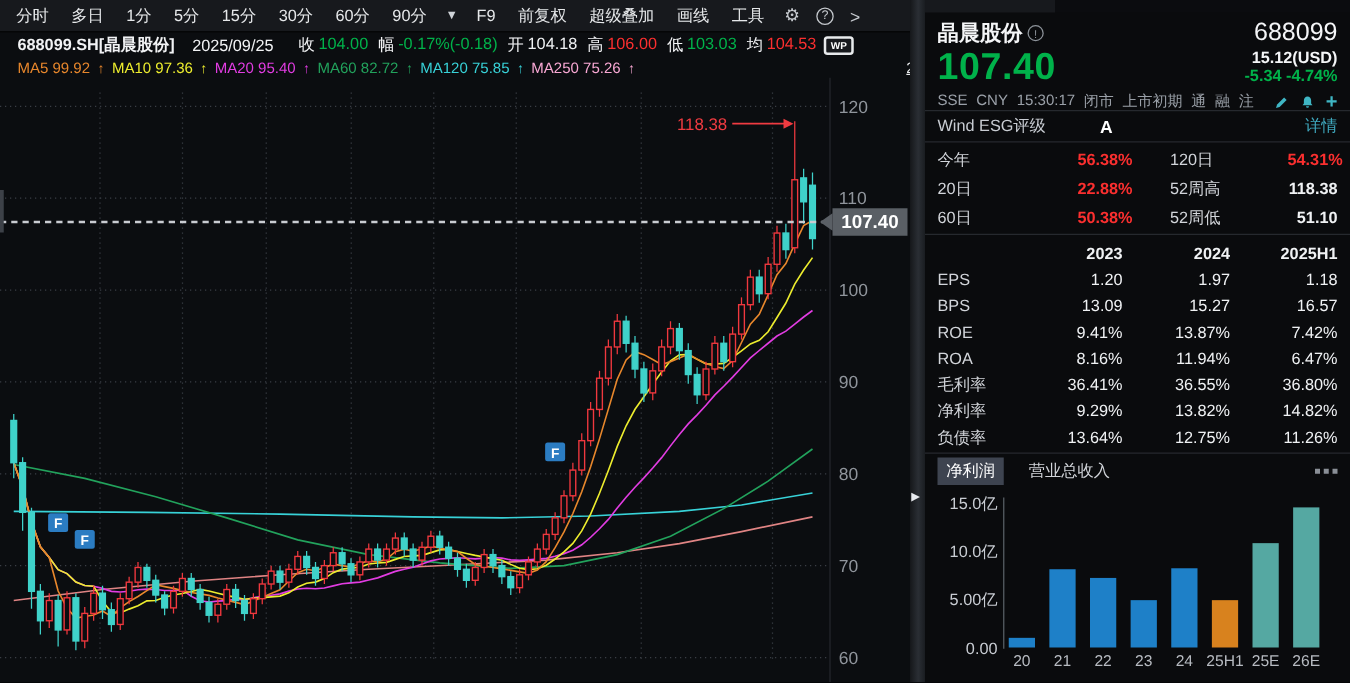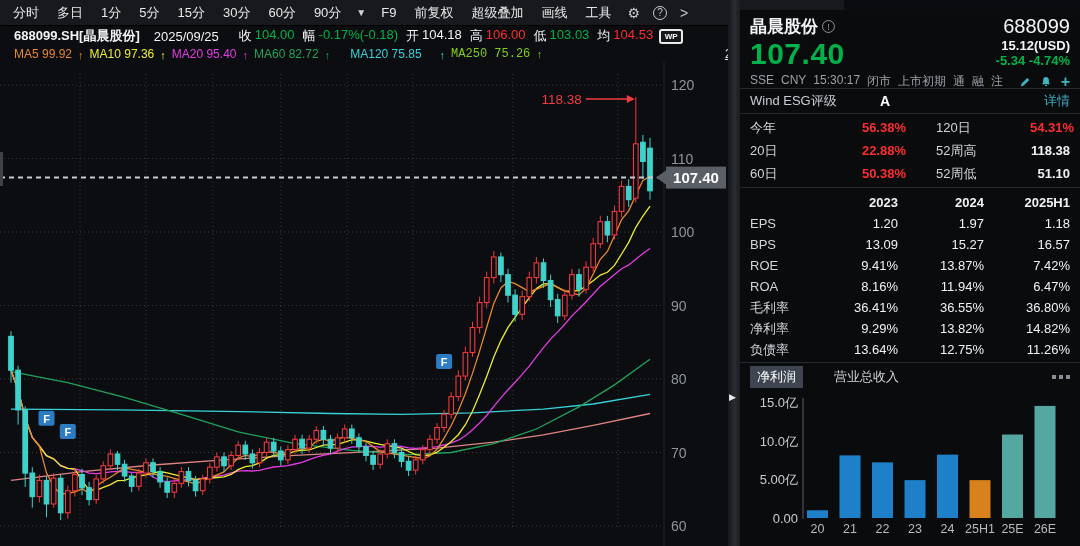--- a/index.html
+++ b/index.html
@@ -80,21 +80,21 @@
   .tab { cursor:pointer; color:#d2d5da; padding:2px 7px; }
   .tab.active { background:#3e4450; color:#fff; }
   .dots { margin-left:auto; display:flex; gap:3px; cursor:pointer; }
   .dots i { width:4px; height:4px; background:#8a8f96; display:block; }
   #bar-svg { display:block; }
 
   .c-green { color:#00b24a; }
   .c-red { color:#fb2f2f; }
   .c-white { color:#f0f2f4; }
   .c-ma5 { color:#e8872c; } .c-ma10 { color:#eded2e; } .c-ma20 { color:#e23ce2; }
-  .c-ma60 { color:#22a25c; } .c-ma120 { color:#38d2d8;margin-left:14px; } .c-ma250 { color:#84cc16;font-family:Liberation Mono, monospace; }
+  .c-ma60 { color:#22a25c; } .c-ma120 { color:#38d2d8; } .c-ma250 { color:#f9a8d4; }
   .c-teal { color:#3fa9bf; }
 </style>
 </head>
 <body>
 
 <div class="app">
 
   <div class="left-pane">
 
     <div class="toolbar">
@@ -514,21 +514,21 @@
           <span class="fin-label">负债率</span>
           <span class="fin-cell">13.64%</span>
           <span class="fin-cell">12.75%</span>
           <span class="fin-cell">11.26%</span>
         </div>
       </div>
 
     <div class="divider"></div>
 
     <div class="tabs-row">
-      <span id="mini-tabs" style="display:flex;gap:24px;">
+      <span id="mini-tabs" style="display:flex;gap:13px;">
           <span class="tab active">净利润</span>
           <span class="tab">营业总收入</span>
         </span>
       <span class="dots">
           <i></i>
           <i></i>
           <i></i>
         </span>
     </div>
 

